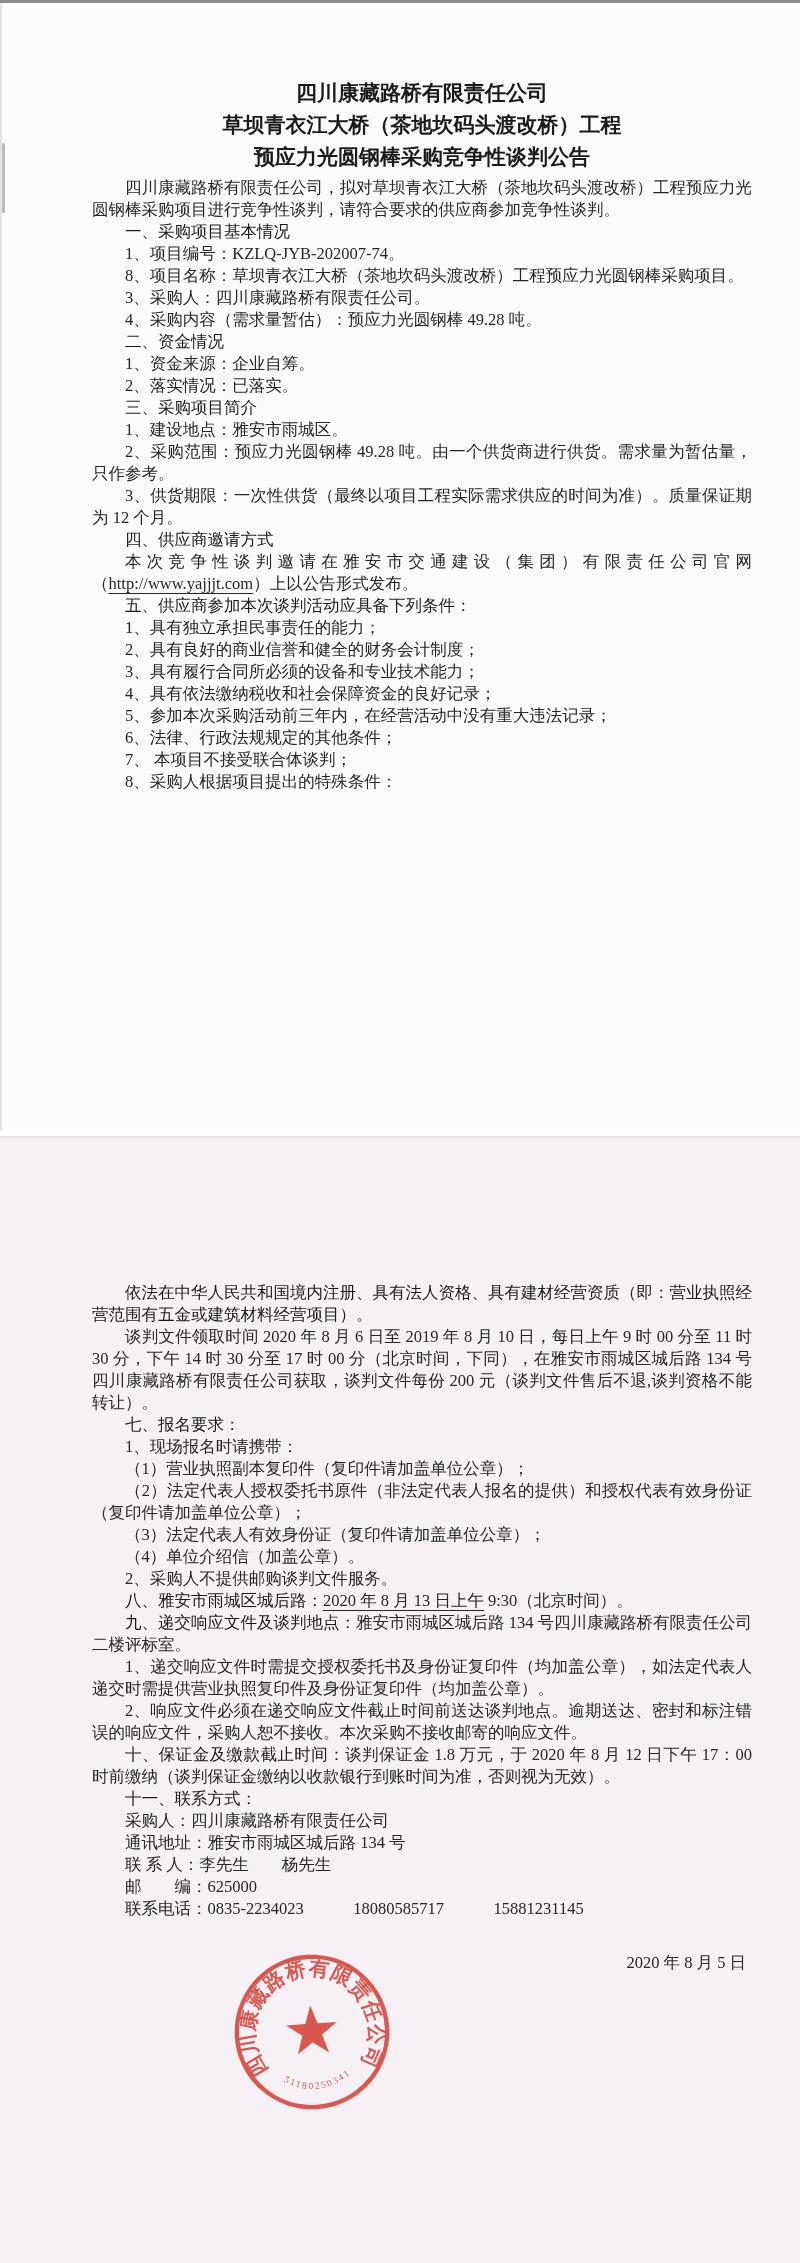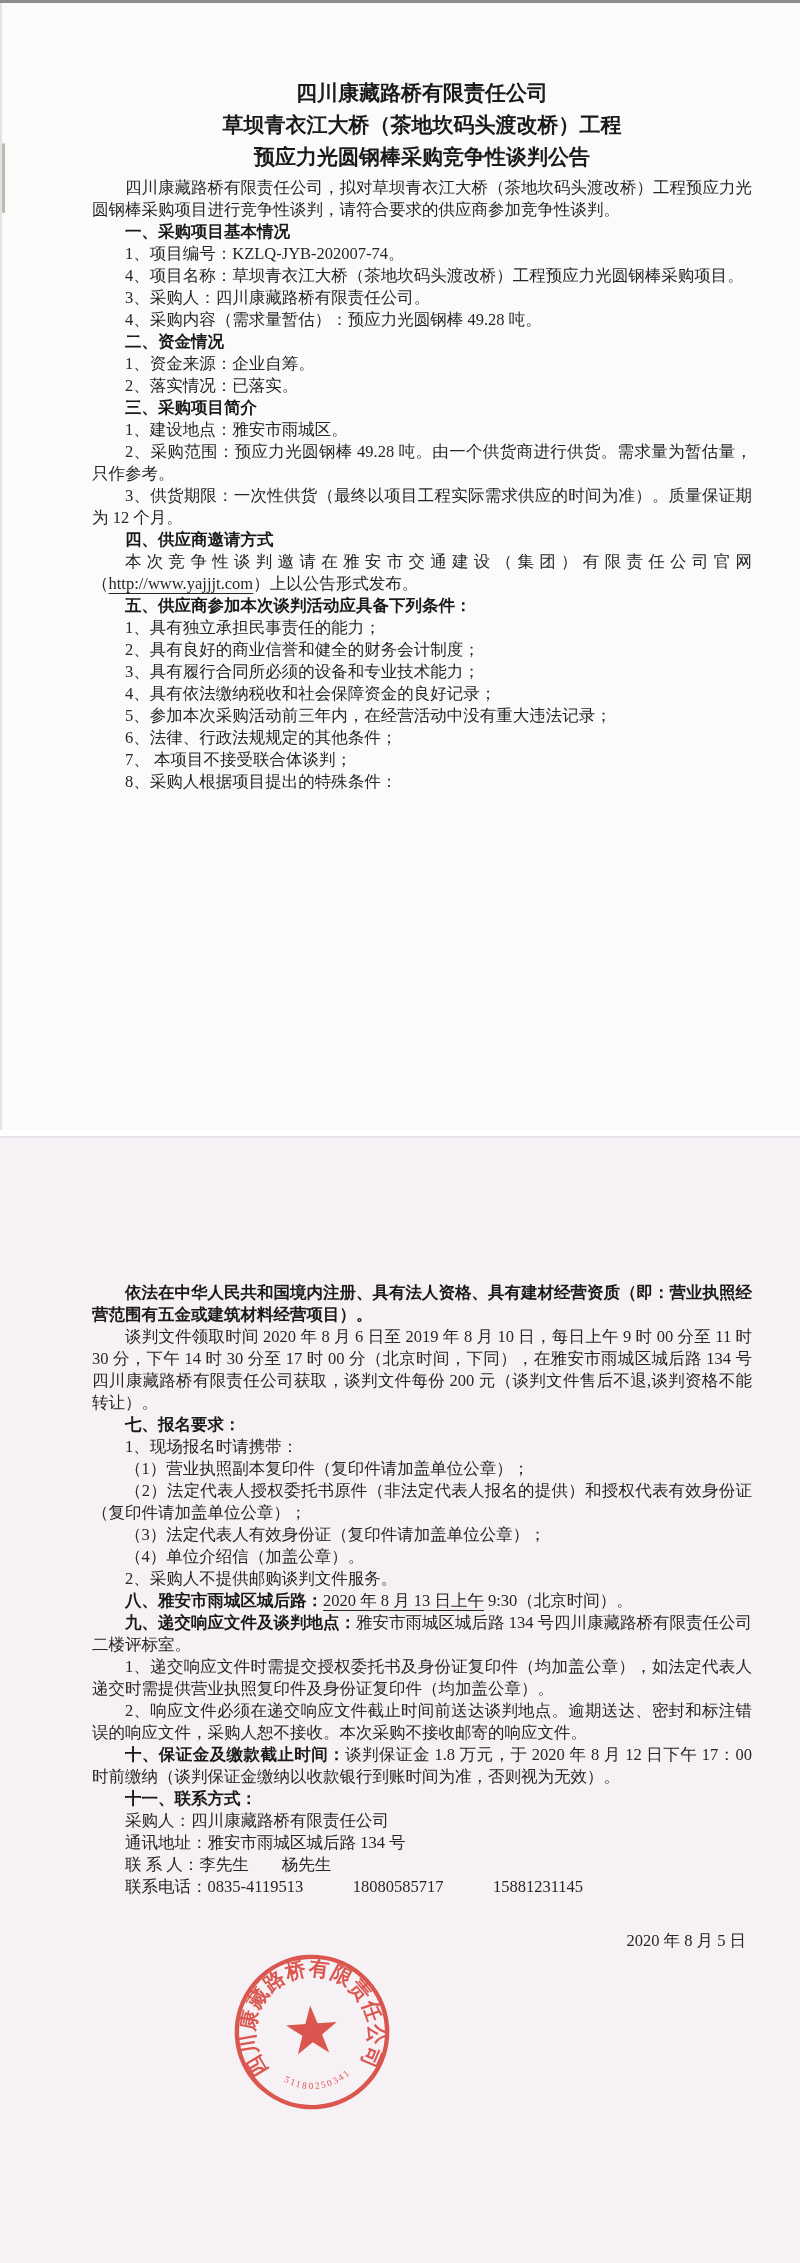--- a/index.html
+++ b/index.html
@@ -10,41 +10,41 @@
          padding:74px 48px 0 92px;box-shadow:inset 2px 0 0 #e3e3e1;}
   #page1::after{content:"";position:absolute;left:2px;top:140px;width:3px;height:70px;
          background:#b9b9b6;border-radius:2px;}
   #page2{height:1216px;margin-top:6px;background:#f6f1f5;
          padding:146px 48px 0 92px;box-shadow:inset 0 2px 0 #e9e2e8;}
   .block{font-size:16.5px;line-height:22px;color:#262626;text-align:justify;
          text-indent:2em;}
   .title{text-align:center;text-indent:0;font-weight:700;font-size:21px;
          line-height:32px;color:#1a1a1a;}
   .h{font-weight:700;color:#1a1a1a;}
-  .b{font-weight:700;color:#1a1a1a;}
+  .b{font-weight:400;color:#1a1a1a;}
   .u{text-decoration:underline;text-underline-offset:4px;margin-top:48px;}
   .date{text-align:right;text-indent:0;margin-top:32px;padding-right:6px;}
   .gap-after-title{height:4px;}
   .seal{position:absolute;left:228px;top:1948px;width:168px;height:168px;
         opacity:.82;mix-blend-mode:multiply;transform:rotate(-4deg);}
   .seal text{font-family:"Liberation Serif","DejaVu Serif",serif;}
 </style>
 </head>
 <body>
 
 <div class="page" id="page1">
   <div id="page1-content">
       <div class="block title"><span>四川康藏路桥有限责任公司</span></div>
       <div class="block title"><span>草坝青衣江大桥（茶地坎码头渡改桥）工程</span></div>
       <div class="block title"><span>预应力光圆钢棒采购竞争性谈判公告</span></div>
       <div class="gap-after-title"></div>
       <div class="block p"><span>四川康藏路桥有限责任公司，拟对草坝青衣江大桥（茶地坎码头渡改桥）工程预应力光圆钢棒采购项目进行竞争性谈判，请符合要求的供应商参加竞争性谈判。</span></div>
       <div class="block h"><span class="b">一、采购项目基本情况</span></div>
       <div class="block p"><span>1、项目编号：KZLQ-JYB-202007-74。</span></div>
-      <div class="block p"><span>4、项目名称：草坝青衣江大桥（茶地坎码头渡改桥）工程预应力光圆钢棒采购项目。</span></div>
+      <div class="block p"><span>8、项目名称：草坝青衣江大桥（茶地坎码头渡改桥）工程预应力光圆钢棒采购项目。</span></div>
       <div class="block p"><span>3、采购人：四川康藏路桥有限责任公司。</span></div>
       <div class="block p"><span>4、采购内容（需求量暂估）：预应力光圆钢棒 49.28 吨。</span></div>
       <div class="block h"><span class="b">二、资金情况</span></div>
       <div class="block p"><span>1、资金来源：企业自筹。</span></div>
       <div class="block p"><span>2、落实情况：已落实。</span></div>
       <div class="block h"><span class="b">三、采购项目简介</span></div>
       <div class="block p"><span>1、建设地点：雅安市雨城区。</span></div>
       <div class="block p"><span>2、采购范围：预应力光圆钢棒 49.28 吨。由一个供货商进行供货。需求量为暂估量，只作参考。</span></div>
       <div class="block p"><span>3、供货期限：一次性供货（最终以项目工程实际需求供应的时间为准）。质量保证期为 12 个月。</span></div>
       <div class="block h"><span class="b">四、供应商邀请方式</span></div>
@@ -74,21 +74,22 @@
       <div class="block p"><span>2、采购人不提供邮购谈判文件服务。</span></div>
       <div class="block p"><span class="b">八、雅安市雨城区城后路：</span><span class="u">2020 年 8 月 13 日上午</span><span> 9:30（北京时间）。</span></div>
       <div class="block p"><span class="b">九、递交响应文件及谈判地点：</span><span>雅安市雨城区城后路 134 号四川康藏路桥有限责任公司二楼评标室。</span></div>
       <div class="block p"><span>1、递交响应文件时需提交授权委托书及身份证复印件（均加盖公章），如法定代表人递交时需提供营业执照复印件及身份证复印件（均加盖公章）。</span></div>
       <div class="block p"><span>2、响应文件必须在递交响应文件截止时间前送达谈判地点。逾期送达、密封和标注错误的响应文件，采购人恕不接收。本次采购不接收邮寄的响应文件。</span></div>
       <div class="block p"><span class="b">十、保证金及缴款截止时间：</span><span>谈判保证金 1.8 万元，于 2020 年 8 月 12 日下午 17：00 时前缴纳（谈判保证金缴纳以收款银行到账时间为准，否则视为无效）。</span></div>
       <div class="block h"><span class="b">十一、联系方式：</span></div>
       <div class="block p"><span>采购人：四川康藏路桥有限责任公司</span></div>
       <div class="block p"><span>通讯地址：雅安市雨城区城后路 134 号</span></div>
       <div class="block p"><span>联 系 人：李先生　　杨先生</span></div>
-      <div class="block p"><span>联系电话：0835-4119513　　　18080585717　　　15881231145</span></div>
+      <div class="block p"><span>邮　　编：625000</span></div>
+      <div class="block p"><span>联系电话：0835-2234023　　　18080585717　　　15881231145</span></div>
       <div class="block date"><span>2020 年 8 月 5 日</span></div>
     </div>
 </div>
 
 <svg class="seal" viewBox="-85 -85 170 170" xmlns="http://www.w3.org/2000/svg">
   <defs>
     <path id="arcTop" d="M -46 36 A 58 58 0 1 1 46 36" fill="none"></path>
     <path id="arcBottom" d="M -37 44 A 57 57 0 0 0 37 44" fill="none"></path>
   </defs>
   <circle cx="0" cy="0" r="76" fill="none" stroke="#dd372c" stroke-width="4.5"></circle>

